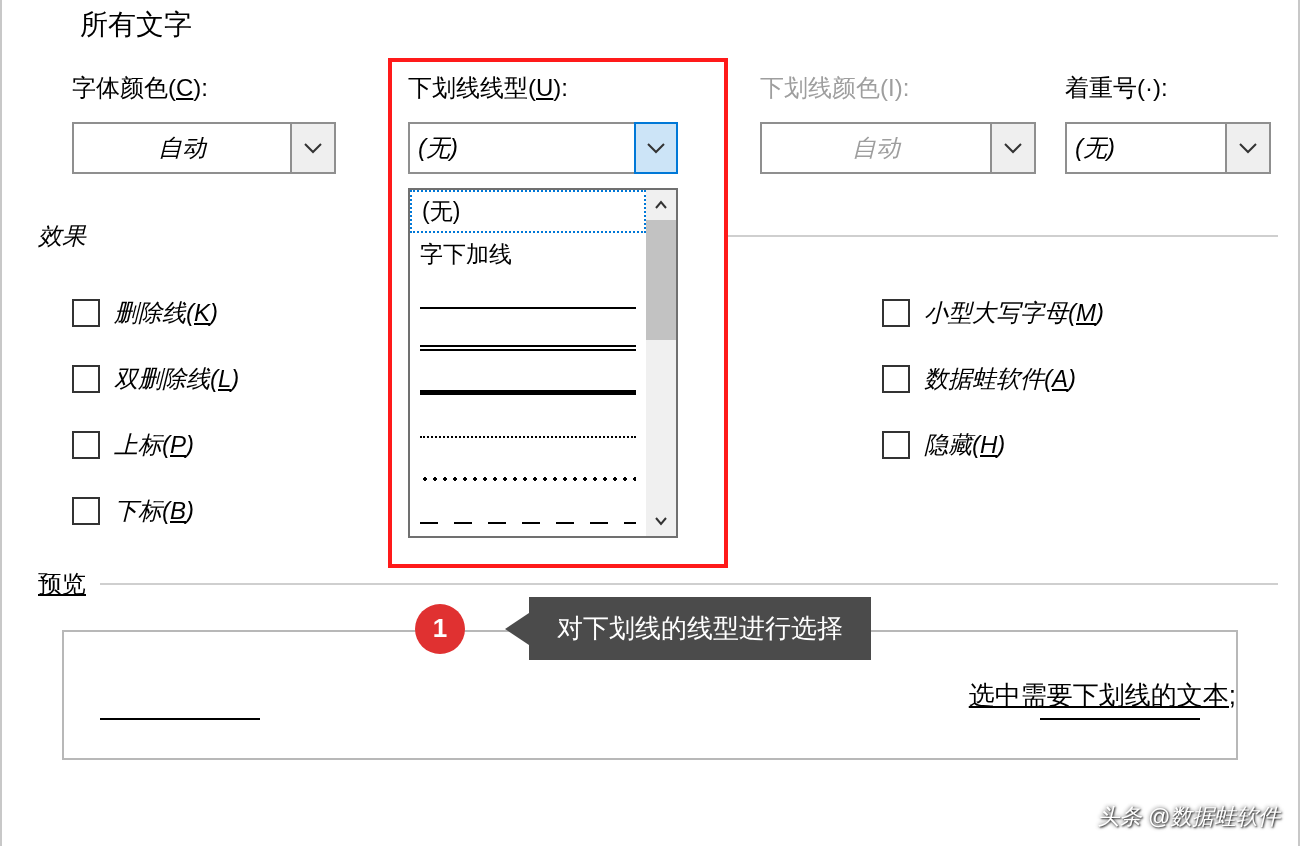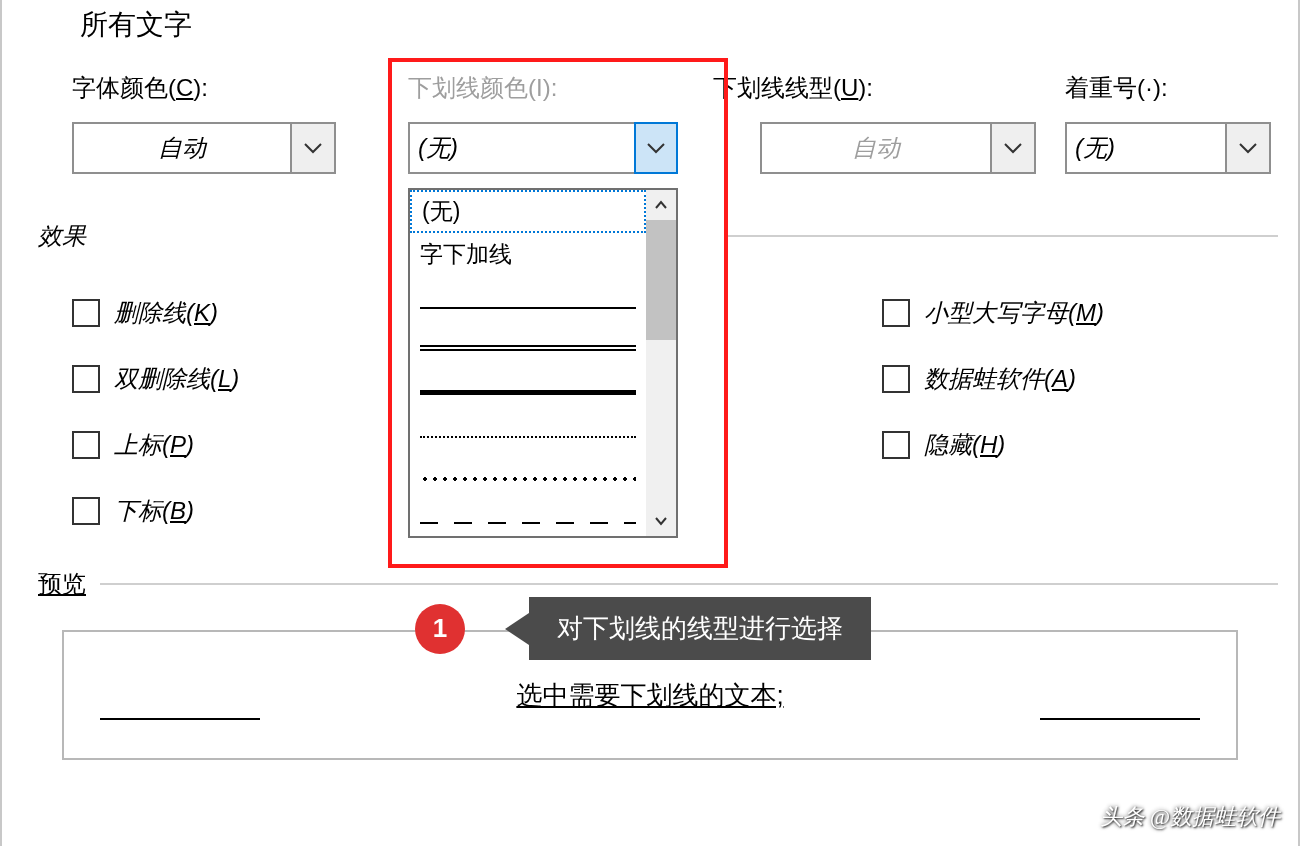--- a/index.html
+++ b/index.html
@@ -179,21 +179,21 @@
       text-decoration: underline;
     }
     .pv-title-row{ display:flex; align-items:center; position:relative;}
     .pv-title { font-size:24px; padding-left:36px;}
     .preview-box {
       margin: 30px 60px 0 60px;
       height: 130px;
       border: 2px solid #b8b8b8;
       display: flex;
       align-items: center;
-      justify-content: center;
+      justify-content: flex-end;
       position: relative;
     }
     .pv-text { font-size: 26px; }
     .pv-blank {
       position: absolute;
       bottom: 38px;
       height: 2px;
       width: 160px;
       background: #000;
     }
@@ -236,36 +236,35 @@
     }
     .watermark {
       position:absolute;
       right: 18px;
       bottom: 14px;
       color: #fff;
       font-size: 22px;
       opacity: 0.85;
       text-shadow: 0 0 4px rgba(0,0,0,.8), 1px 1px 2px #000;
       font-style: italic;
-      font-family: Liberation Serif, serif;
     }
     svg.chev { width:18px; height:12px; }
   </style>
 </head>
 <body>
 
 <div class="panel">
 
   <div class="all-text">
     <div class="section-title">所有文字</div>
 
     <div class="row-labels">
       <div class="col col1"><span class="lbl"><span>字体颜色(</span><span class="underline-letter">C</span><span>):</span></span></div>
+      <div class="col col2"><span class="lbl"><span>下划线线型(</span><span class="underline-letter">U</span><span>):</span></span></div>
       <div class="col col3"><span class="lbl lbl-disabled">下划线颜色(I):</span></div>
-      <div class="col col2"><span class="lbl"><span>下划线线型(</span><span class="underline-letter">U</span><span>):</span></span></div>
       <div class="col col4"><span class="lbl">着重号(·):</span></div>
     </div>
 
     <div class="row-controls">
       <div class="col col1">
         <div class="combo combo1">
           <div class="combo-body">自动</div>
           <div class="combo-btn">
               <svg class="chev" viewBox="0 0 18 12">
                 <path d="M1 2 L9 10 L17 2" stroke="#333" stroke-width="2" fill="none"></path>

